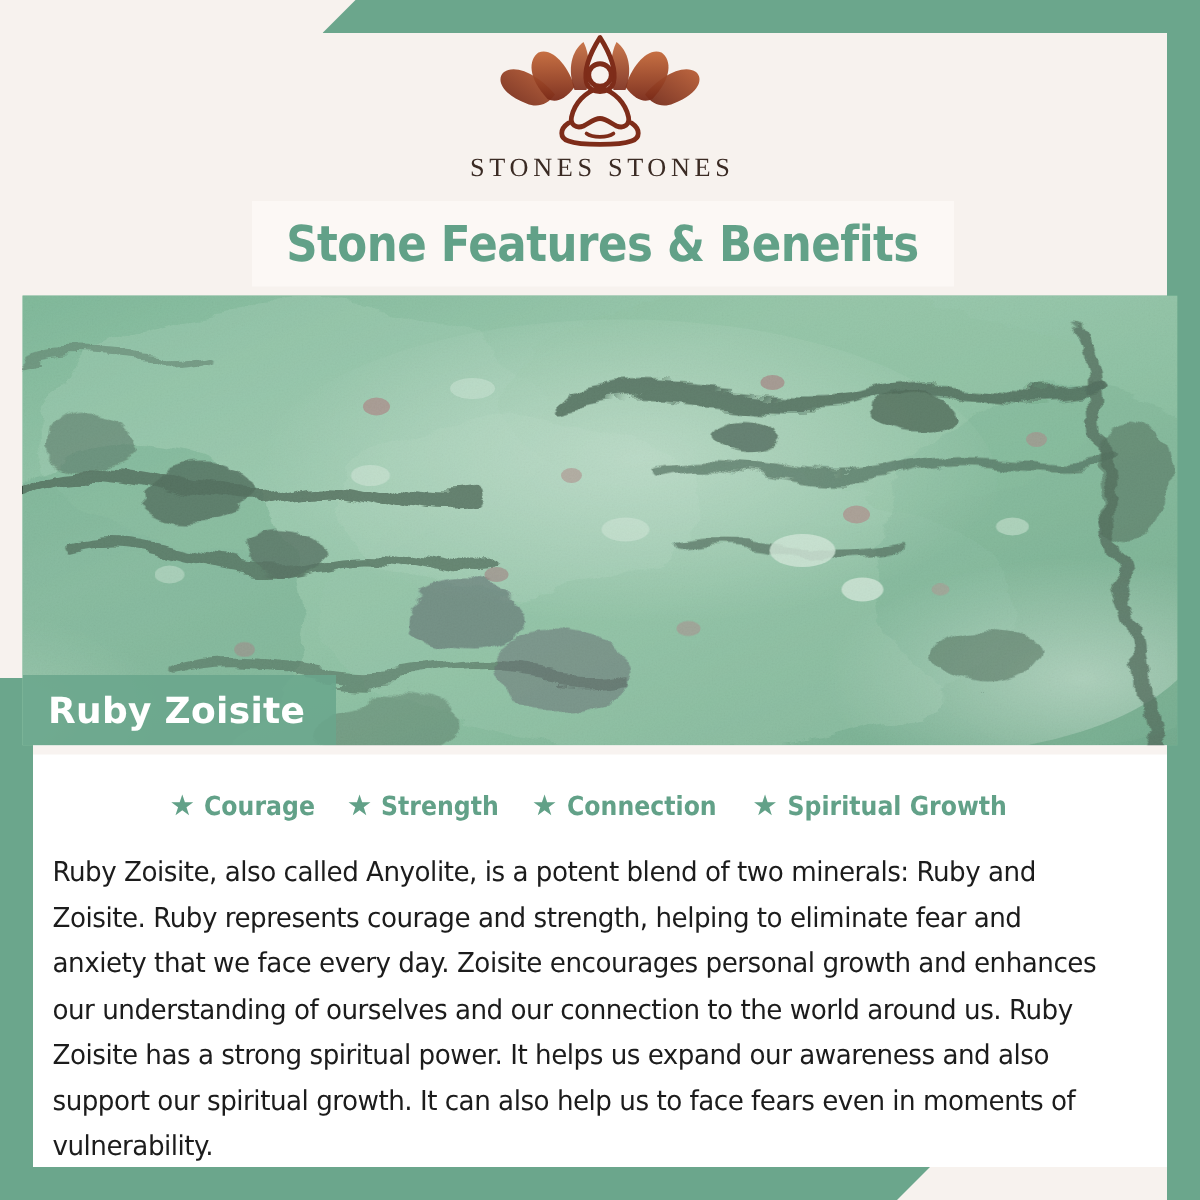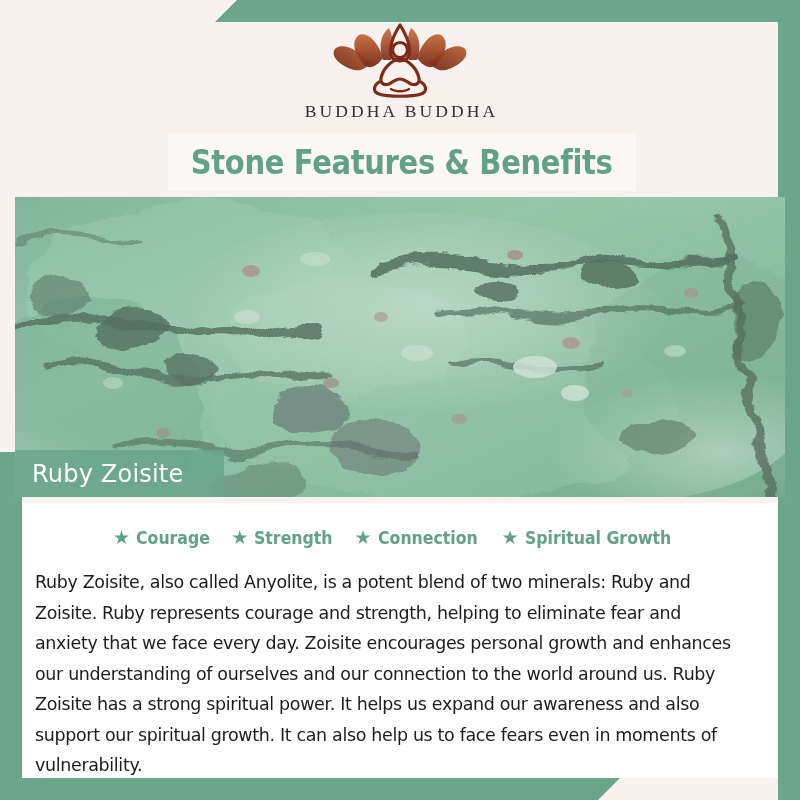--- a/index.html
+++ b/index.html
@@ -129,21 +129,21 @@
     top: 450px;
     width: 209px;
     height: 47px;
     background: rgba(106, 166, 140, 0.88);
     display: flex;
     align-items: center;
   }
   .name-tag-text {
     margin-left: 17px;
     font-family: "DejaVu Sans", sans-serif;
-    font-weight: normal;
+    font-weight: bold;
     font-size: 24px;
     color: #FFFFFF;
     letter-spacing: 0.2px;
     white-space: nowrap;
   }
 
   
   .content-panel {
     position: absolute;
     left: 22px;
@@ -250,21 +250,21 @@
 
         <circle cx="79" cy="28" r="7.5" fill="none" stroke="#7E2C19" stroke-width="3.2"></circle>
 
         <path d="M79 36.5 C69 39 62 47 60 56 C59 61 63 64 68 62 C72 60 75 57 79 57 C83 57 86 60 90 62 C95 64 99 61 98 56 C96 47 89 39 79 36.5 Z" fill="none" stroke="#7E2C19" stroke-width="3.2"></path>
 
         <path d="M58 60 C52 64 52 70 58 72 C66 75 92 75 100 72 C106 70 106 64 100 60" fill="none" stroke="#7E2C19" stroke-width="3.2"></path>
 
         <path d="M70 67 C74 70 84 70 88 67" fill="none" stroke="#7E2C19" stroke-width="2.4"></path>
       </g>
     </svg>
-    <div class="logo-wordmark">BUDDHA BUDDHA</div>
+    <div class="logo-wordmark">STONES STONES</div>
   </div>
 
   <div class="title-banner">
     <div class="title-text">Stone Features &amp; Benefits</div>
   </div>
 
   <div class="photo">
     <svg viewBox="0 0 770 300" preserveAspectRatio="none">
       <defs>
         <linearGradient id="stoneBase" x1="0" y1="0" x2="1" y2="1">

